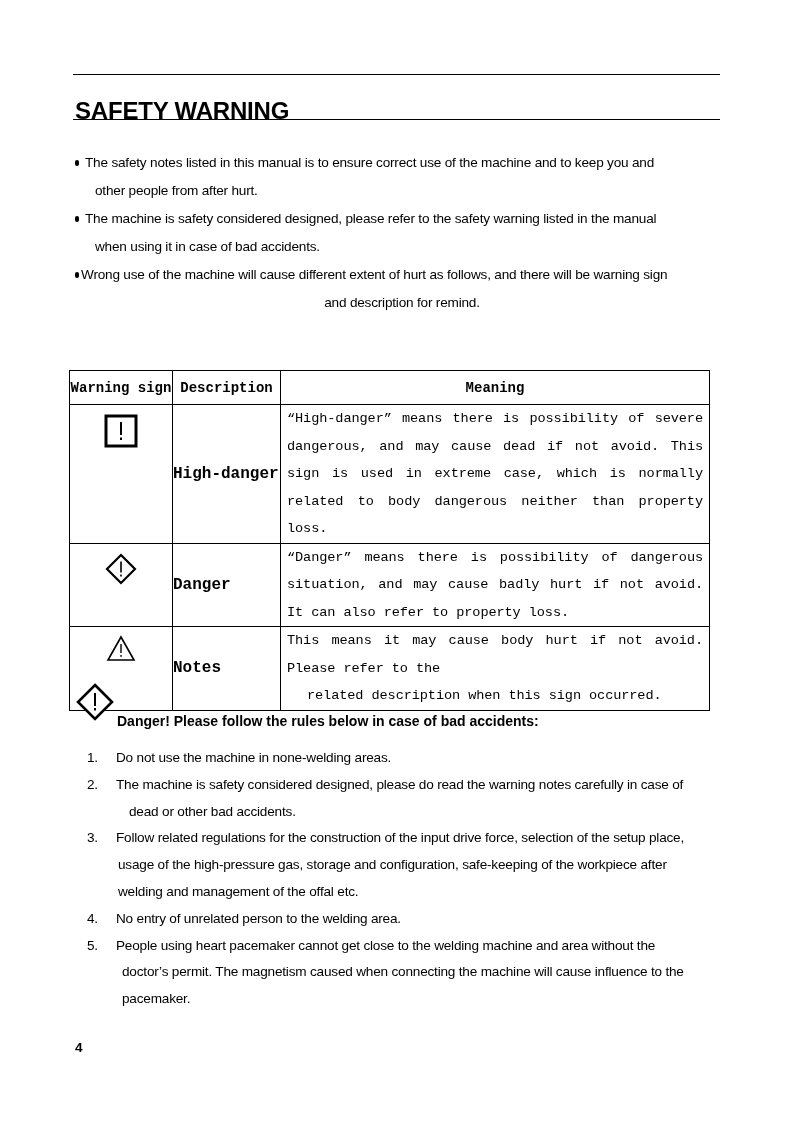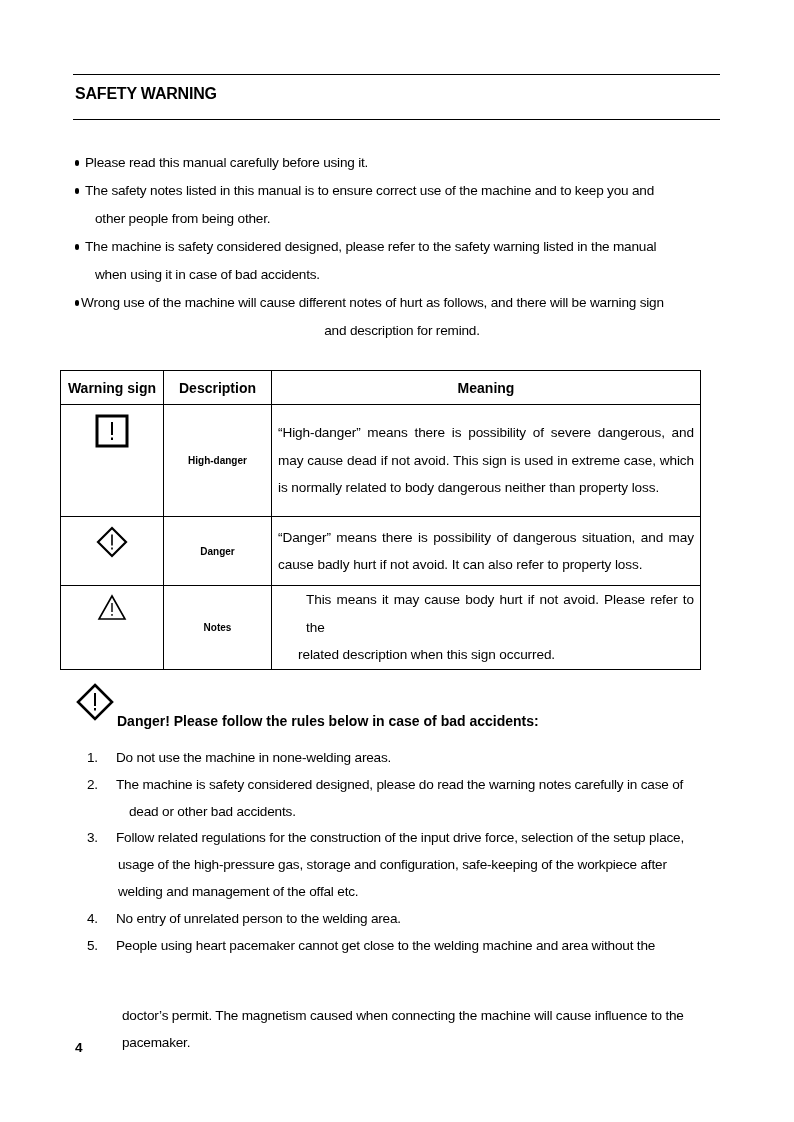--- a/index.html
+++ b/index.html
@@ -2,67 +2,64 @@
 <html><head>
   <meta charset="utf-8">
   <style>
     html, body { margin: 0; padding: 0; background: #ffffff; }
     body {
       width: 794px; height: 1122px; position: relative; overflow: hidden;
       font-family: "Liberation Sans", sans-serif; color: #000;
     }
     .rule { position: absolute; left: 73px; width: 647px; height: 0; border-top: 1.3px solid #000; }
     .title {
-      position: absolute; left: 75px; top: 85px;
-      font-size: 16px; font-weight: bold; letter-spacing: -0.2px;
+      position: absolute; left: 75px; top: 97px;
+      font-size: 24px; font-weight: bold; letter-spacing: -0.2px;
     }
     .bullets { position: absolute; left: 73px; top: 152px; width: 650px; font-size: 13.6px; letter-spacing: -0.2px; }
     .bline { height: 28px; line-height: 22px; white-space: nowrap; }
     .bdot { display: inline-block; width: 4px; height: 6px; background: #000; border-radius: 2px; vertical-align: middle; margin: 0 6px 0 2px; }
     .bdot.tight { margin: 0 2px 0 2px; }
     table.warn {
-      position: absolute; left: 60px; top: 370px; width: 641px;
-      border-collapse: collapse; font-size: 13.6px;
+      position: absolute; left: 69px; top: 370px; width: 641px;
+      border-collapse: collapse; font-size: 13.6px; font-family: Liberation Mono, monospace;
     }
     table.warn td, table.warn th { border: 1.3px solid #000; padding: 0; }
     table.warn th { height: 33px; font-weight: bold; font-size: 14px; }
     .meaning { padding: 0 6px !important; line-height: 27.5px; text-align: justify; letter-spacing: -0.1px; }
-    .desc { font-weight: bold; text-align: center; font-size: 10px; }
+    .desc { font-weight: bold; font-size: 16px; }
     .sign { text-align: center; vertical-align: top; }
     .danger-head {
       position: absolute; left: 75px; top: 683px; width: 640px; height: 50px;
     }
     .danger-head svg { position: absolute; left: 0; top: 0; }
     .danger-head .htxt { position: absolute; left: 42px; top: 30px; font-weight: bold; font-size: 14px; white-space: nowrap; }
     .rules { position: absolute; left: 87px; top: 747px; width: 650px; font-size: 13.6px; letter-spacing: -0.2px; }
     .rline { height: 26.8px; line-height: 22px; white-space: nowrap; }
     .num { display: inline-block; width: 29px; }
     .pagenum { position: absolute; left: 75px; top: 1040px; font-weight: bold; font-size: 13.6px; }
   </style>
 </head>
 <body>
 
 <div class="rule" style="top:74px;"></div>
 <div class="title">SAFETY WARNING</div>
 <div class="rule" style="top:119px;"></div>
 
 <div class="bullets">
   <div class="bline">
-    <span class="bdot"></span><span>Please read this manual carefully before using it.</span>
-  </div>
-  <div class="bline">
     <span class="bdot"></span><span>The safety notes listed in this manual is to ensure correct use of the machine and to keep you and</span>
   </div>
-  <div class="bline" style="padding-left:22px;">other people from being other.</div>
+  <div class="bline" style="padding-left:22px;">other people from after hurt.</div>
   <div class="bline">
     <span class="bdot"></span><span>The machine is safety considered designed, please refer to the safety warning listed in the manual</span>
   </div>
   <div class="bline" style="padding-left:22px;">when using it in case of bad accidents.</div>
   <div class="bline">
-    <span class="bdot tight"></span><span>Wrong use of the machine will cause different notes of hurt as follows, and there will be warning sign</span>
+    <span class="bdot tight"></span><span>Wrong use of the machine will cause different extent of hurt as follows, and there will be warning sign</span>
   </div>
   <div class="bline" style="padding-left:8px;text-align:center;">and description for remind.</div>
 </div>
 
 <table class="warn">
   <colgroup>
     <col style="width:103px;">
     <col style="width:108px;">
     <col>
   </colgroup>
@@ -97,21 +94,21 @@
   <tr style="height:63px;">
     <td class="sign">
       <svg width="30" height="28" viewBox="0 0 30 28" style="margin-top:8px;">
         <polygon points="15,2 28,25 2,25" fill="#fff" stroke="#000" stroke-width="1.6"></polygon>
         <rect x="14.3" y="9" width="1.4" height="9" fill="#000"></rect>
         <rect x="14.3" y="20" width="1.4" height="1.8" fill="#000"></rect>
       </svg>
     </td>
     <td class="desc">Notes</td>
     <td class="meaning">
-      <div style="text-align:justify;margin-left:28px;">This means it may cause body hurt if not avoid. Please refer to the</div>
+      <div style="text-align:justify;">This means it may cause body hurt if not avoid. Please refer to the</div>
       <div style="padding-left:20px;">related description when this sign occurred.</div>
     </td>
   </tr>
 </tbody>
   </table>
 
 <div class="danger-head">
   <svg width="40" height="40" viewBox="0 0 40 40">
     <polygon points="20,2 37,19 20,36 3,19" fill="#fff" stroke="#000" stroke-width="2.6"></polygon>
     <rect x="19" y="10" width="2" height="13" fill="#000"></rect>
@@ -126,17 +123,17 @@
   <div class="rline"><span class="num">2.</span><span>The machine is safety considered designed, please do read the warning notes carefully in case of</span></div>
   <div class="rline" style="padding-left:42px;">dead or other bad accidents.</div>
 
   <div class="rline"><span class="num">3.</span><span>Follow related regulations for the construction of the input drive force, selection of the setup place,</span></div>
   <div class="rline" style="padding-left:31px;">usage of the high-pressure gas, storage and configuration, safe-keeping of the workpiece after</div>
   <div class="rline" style="padding-left:31px;">welding and management of the offal etc.</div>
 
   <div class="rline"><span class="num">4.</span><span>No entry of unrelated person to the welding area.</span></div>
 
   <div class="rline"><span class="num">5.</span><span>People using heart pacemaker cannot get close to the welding machine and area without the</span></div>
-  <div class="rline" style="padding-left:35px;margin-top:44px;">doctor’s permit. The magnetism caused when connecting the machine will cause influence to the</div>
+  <div class="rline" style="padding-left:35px;">doctor’s permit. The magnetism caused when connecting the machine will cause influence to the</div>
   <div class="rline" style="padding-left:35px;">pacemaker.</div>
 </div>
 
 <div class="pagenum">4</div>
 
 </body></html>

